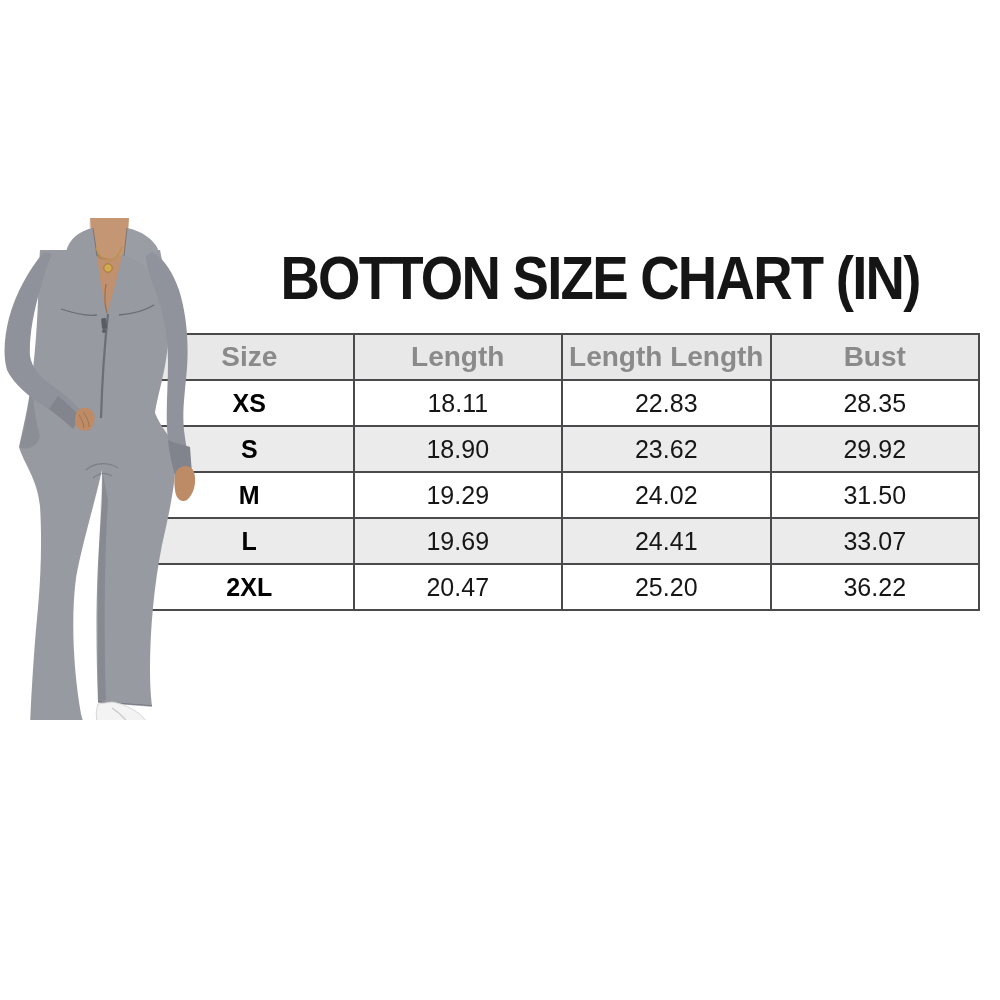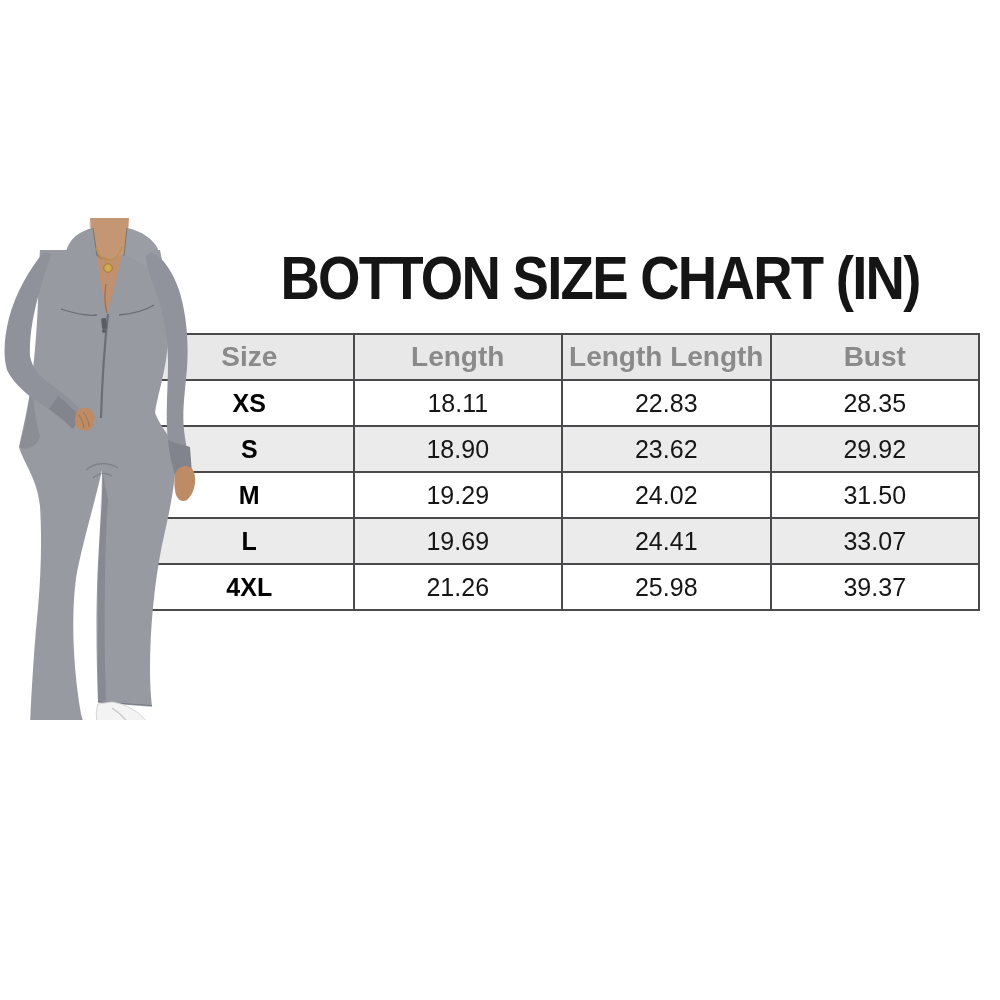--- a/index.html
+++ b/index.html
@@ -76,24 +76,24 @@
         <td>24.02</td>
         <td>31.50</td>
       </tr>
       <tr>
         <td>L</td>
         <td>19.69</td>
         <td>24.41</td>
         <td>33.07</td>
       </tr>
       <tr>
-        <td>4XL</td>
-        <td>21.26</td>
-        <td>25.98</td>
-        <td>39.37</td>
+        <td>2XL</td>
+        <td>20.47</td>
+        <td>25.20</td>
+        <td>36.22</td>
       </tr>
     </tbody>
   </table>
 
   <div class="model-wrap">
     <svg width="235" height="575" viewBox="0 215 235 575" xmlns="http://www.w3.org/2000/svg">
 
       <path fill="#979aa1" d="
         M 40,250 L 160,250
         C 164,268 167,300 168,332

